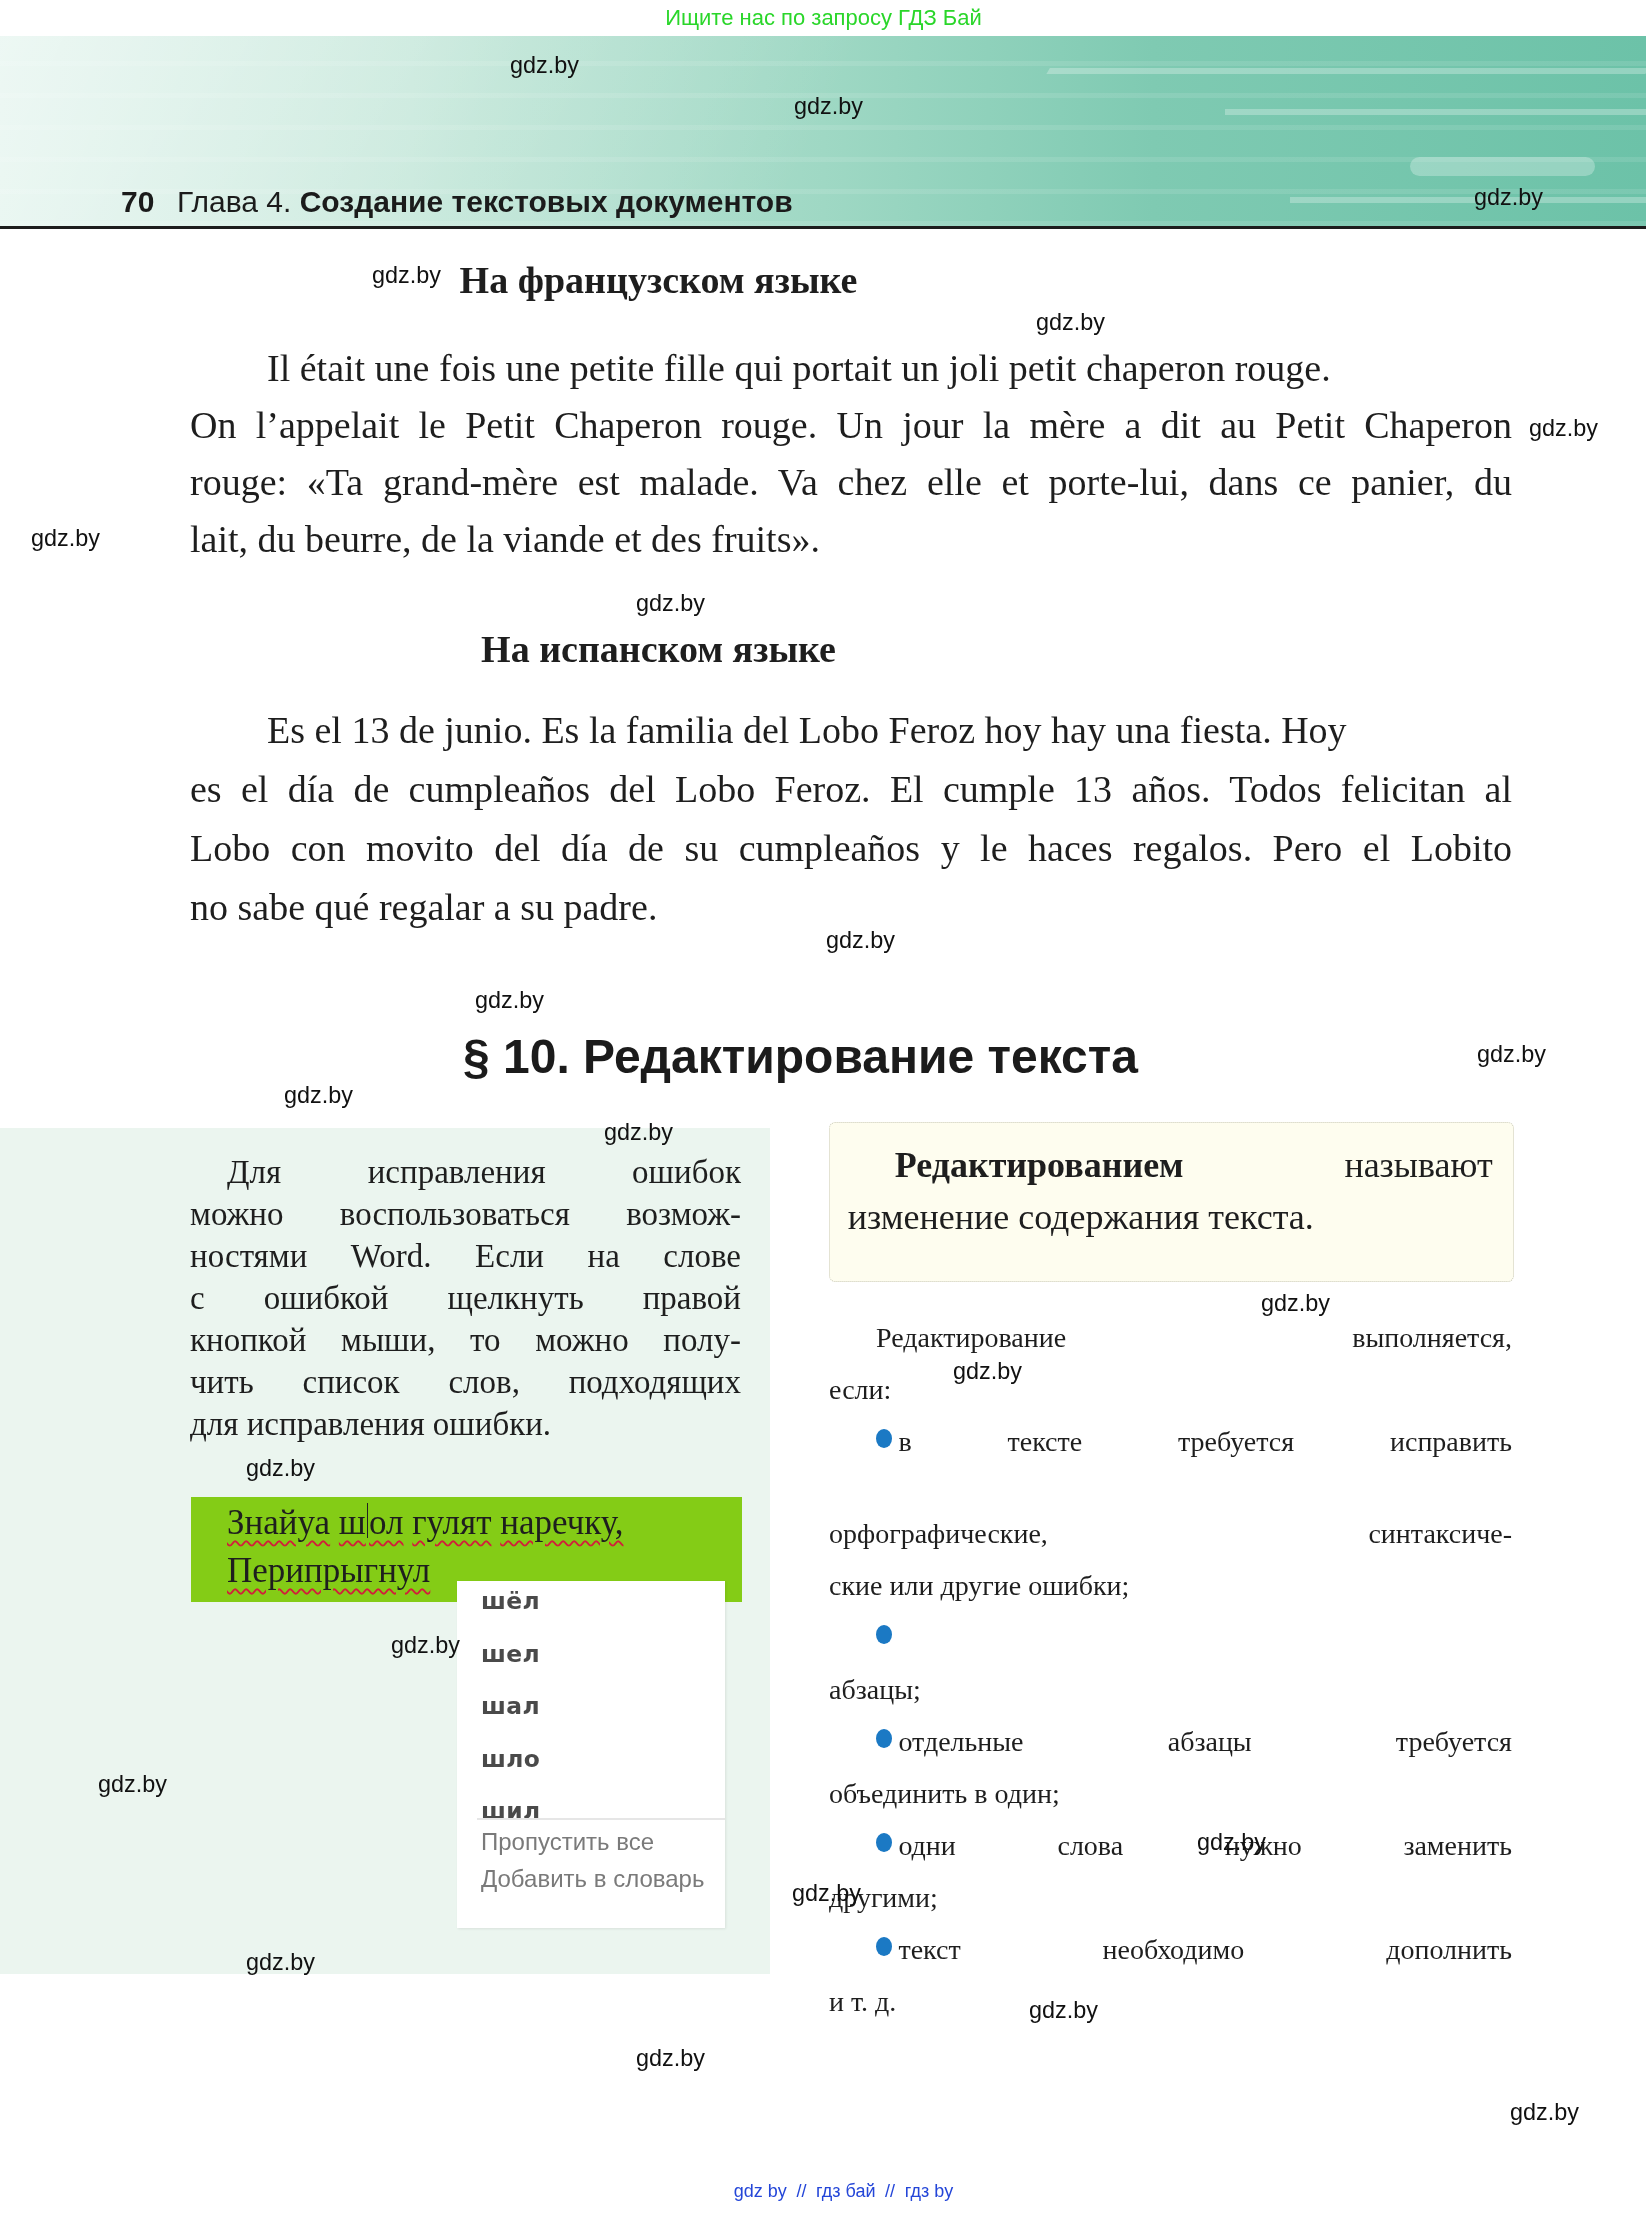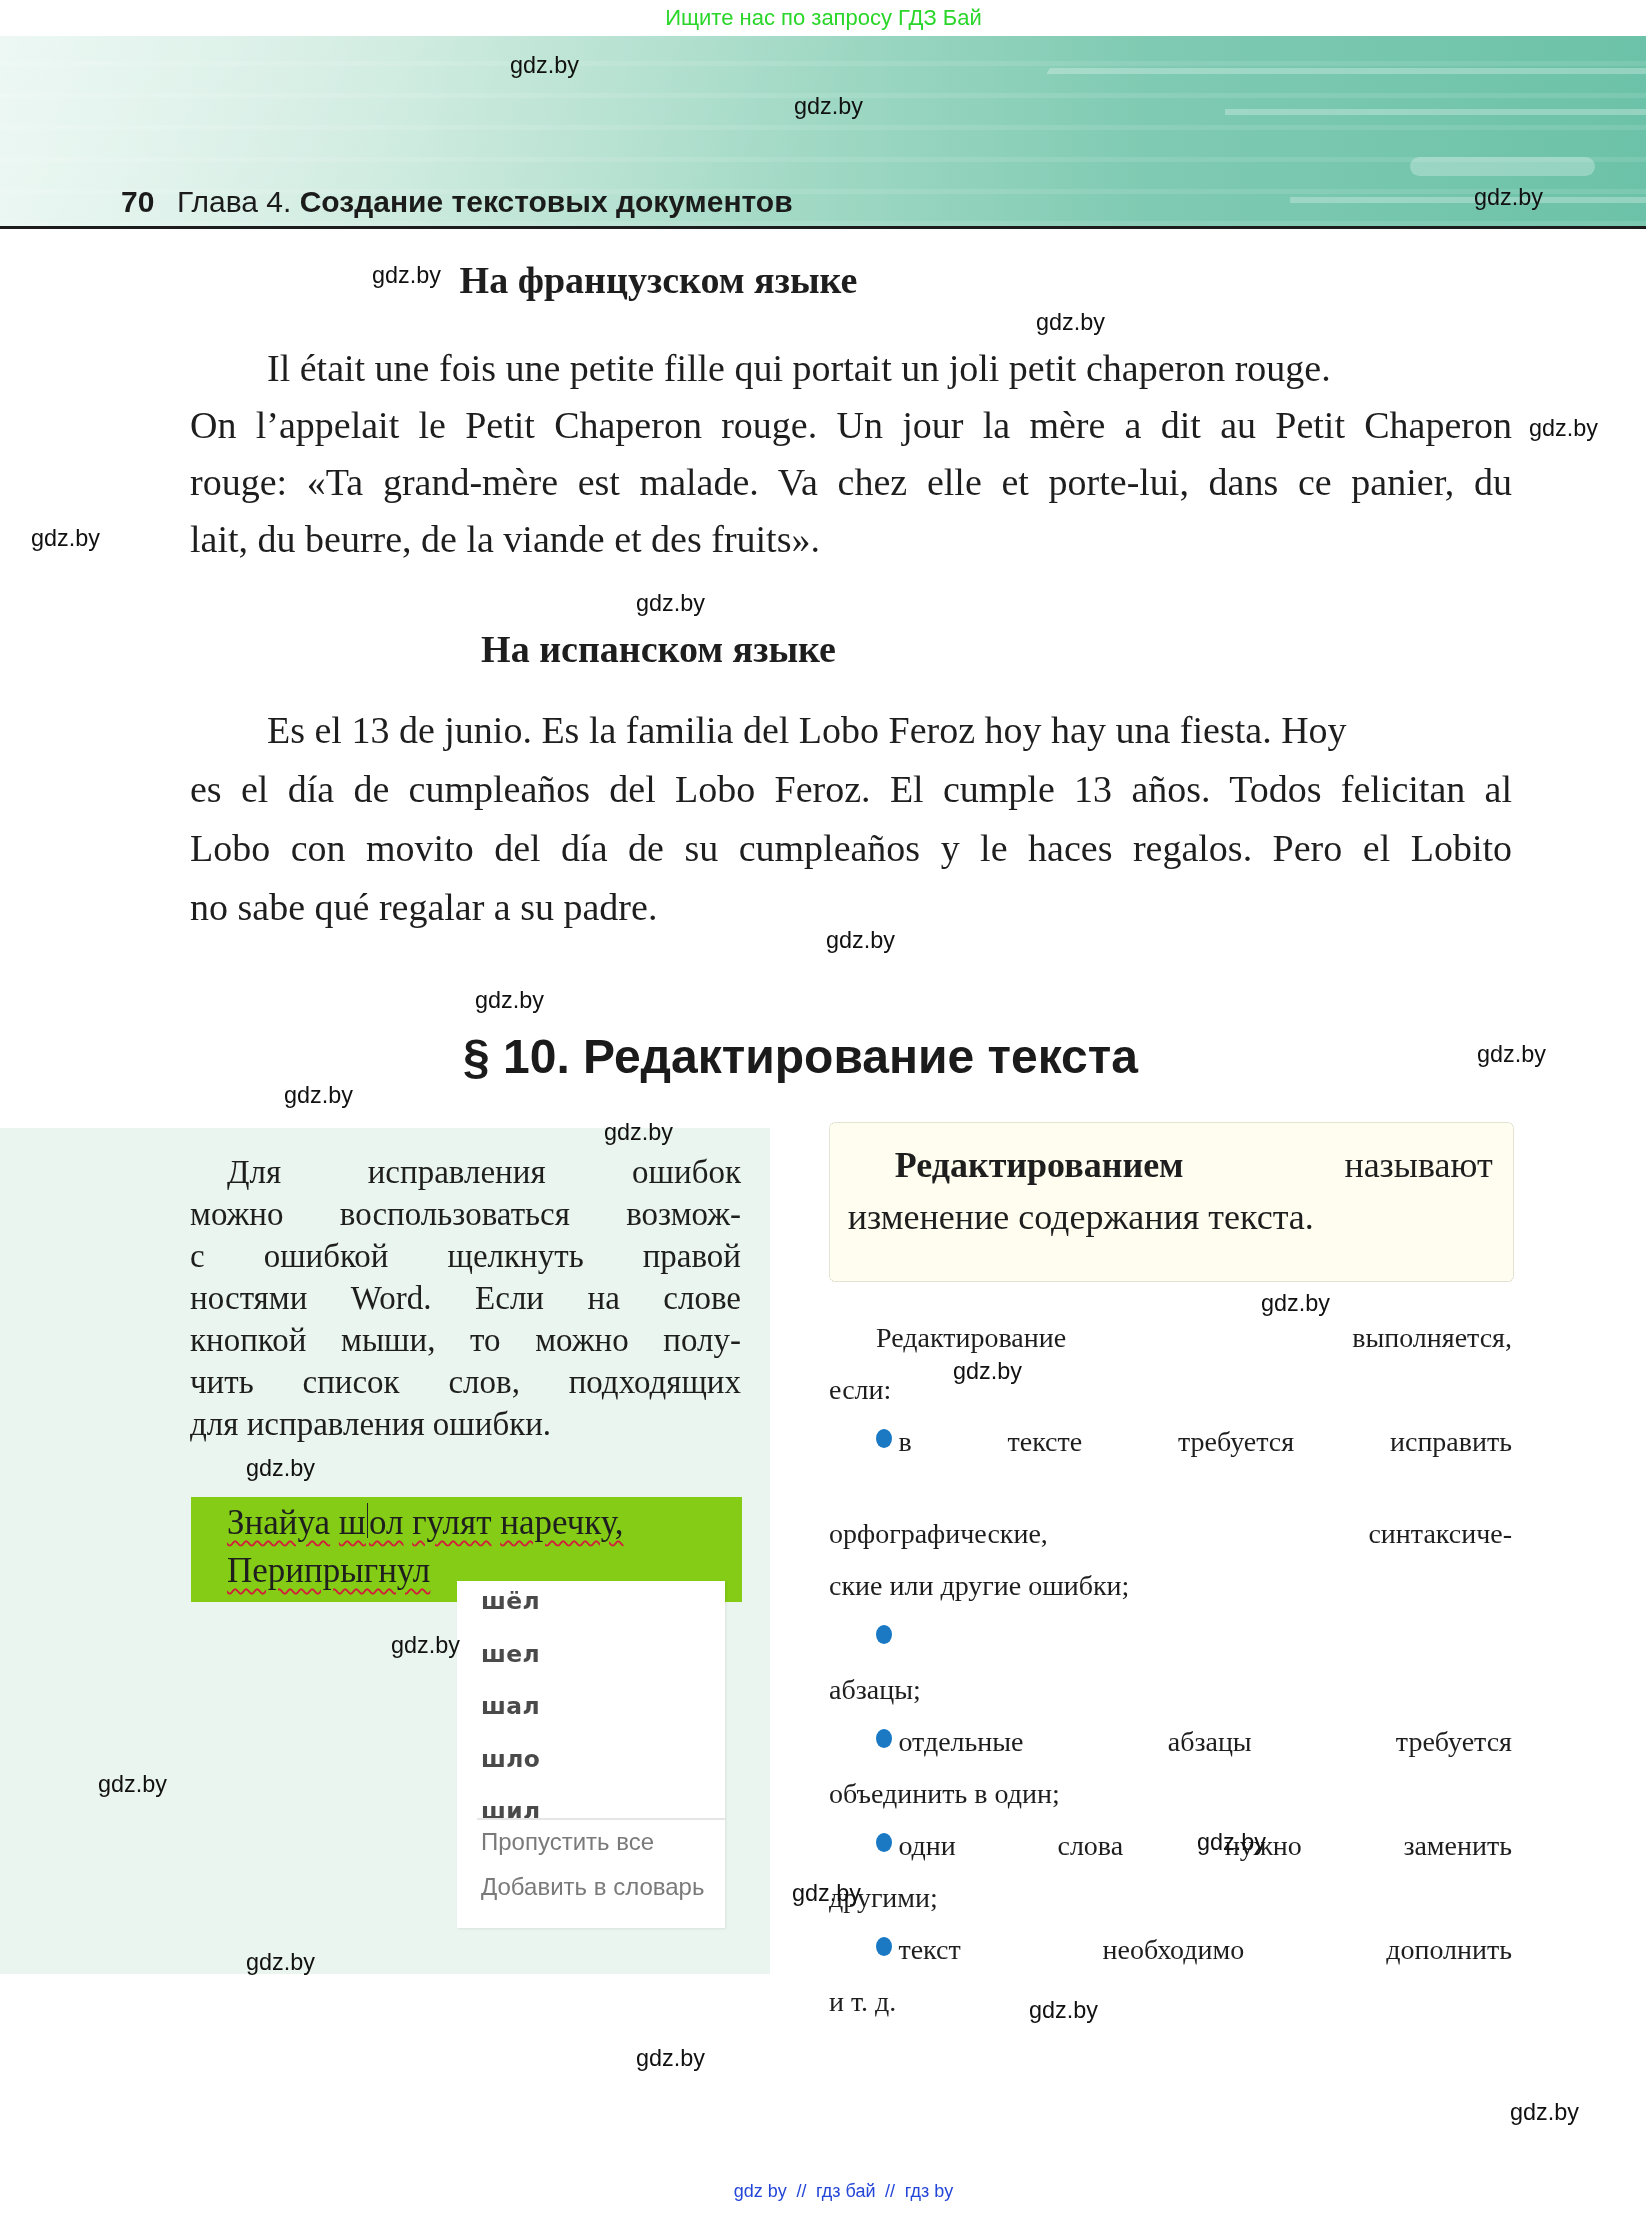--- a/index.html
+++ b/index.html
@@ -145,22 +145,22 @@
   <div style="text-align-last:justify;">Lobo con movito del día de su cumpleaños y le haces regalos. Pero el Lobito</div>
   <div>no sabe qué regalar a su padre.</div>
 </div>
 
 <div class="section-title">§ 10. Редактирование текста</div>
 
 <div class="left-panel"></div>
 <div class="left-text">
   <div style="text-align-last:justify;"><span class="indent"></span><span>Для исправления ошибок</span></div>
   <div style="text-align-last:justify;">можно воспользоваться возмож-</div>
+  <div style="text-align-last:justify;">ностями Word. Если на слове</div>
   <div style="text-align-last:justify;">с ошибкой щелкнуть правой</div>
-  <div style="text-align-last:justify;">ностями Word. Если на слове</div>
   <div style="text-align-last:justify;">кнопкой мыши, то можно полу-</div>
   <div style="text-align-last:justify;">чить список слов, подходящих</div>
   <div>для исправления ошибки.</div>
 </div>
 
 <div class="word-box">
   <div class="word-line" style="top:1.6px;">
     <span class="squiggle">Знайуа</span>
     <span class="squiggle"><span>ш</span><span class="caret"></span><span>ол</span></span>
     <span class="squiggle">гулят</span>
@@ -172,21 +172,21 @@
 </div>
 
 <div class="ctx-menu">
   <div class="ctx-item" style="top:6.4px;">шёл</div>
   <div class="ctx-item" style="top:59px;">шел</div>
   <div class="ctx-item" style="top:111px;">шал</div>
   <div class="ctx-item" style="top:164px;">шло</div>
   <div class="ctx-item" style="top:216px;">шил</div>
   <div class="ctx-sep"></div>
   <div class="ctx-action" style="top:247px;">Пропустить все</div>
-  <div class="ctx-action" style="top:292px;">Добавить в словарь</div>
+  <div class="ctx-action" style="top:284px;">Добавить в словарь</div>
 </div>
 
 <div class="def-box">
   <div class="def-text">
     <div style="text-align-last:justify;"><span class="indent"></span><b>Редактированием</b> <span>называют</span></div>
     <div>изменение содержания текста.</div>
   </div>
 </div>
 
 <div class="right-text" style="top:1312px;">

